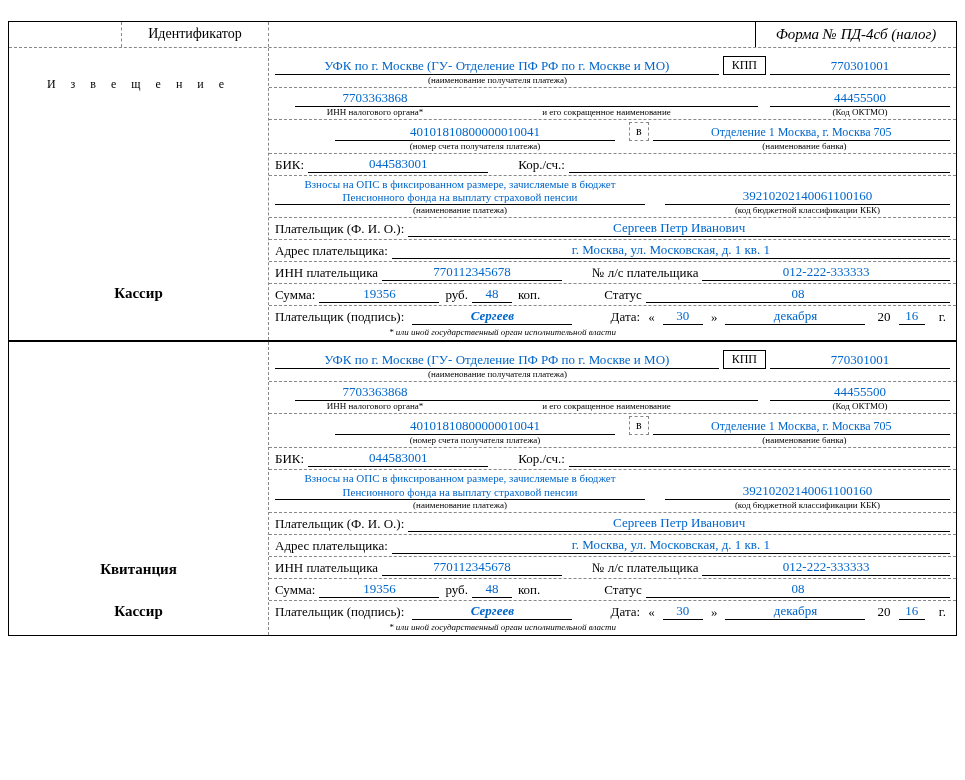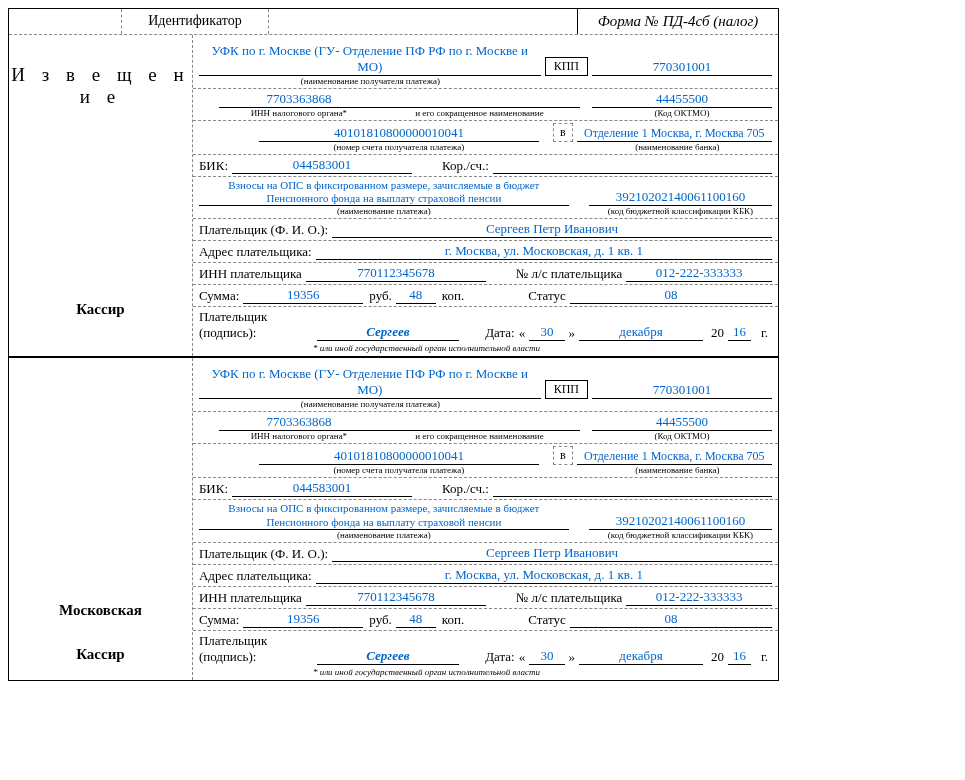--- a/index.html
+++ b/index.html
@@ -6,21 +6,22 @@
     body {
       margin: 0;
       padding: 8px;
       font-family: "Times New Roman", serif;
       font-size: 12px;
       background: #fff;
       width: 965px;
     }
     .form {
       border: 1px solid #000;
-      width: 771px;
+      width: 949px;
+      margin-top: 13px;
     }
     .header-row {
       display: flex;
       border-bottom: 1px dashed #888;
     }
     .ident-label {
       width: 148px;
       border-right: 1px dashed #888;
       border-left: 1px dashed #888;
       text-align: center;
@@ -50,37 +51,38 @@
     .section-left {
       width: 260px;
       border-right: 1px dashed #888;
       display: flex;
       flex-direction: column;
       align-items: center;
       justify-content: space-around;
       text-align: center;
     }
     .section-title {
-      font-size: 19px;
+      font-size: 12px;
       letter-spacing: 6px;
       font-weight: normal;
     }
     .cashier {
       font-size: 15px;
       font-weight: bold;
     }
     .section-right {
       flex: 1;
     }
     .line {
       border-bottom: 1px dashed #888;
       padding: 2px 6px;
       display: flex;
       align-items: flex-end;
       min-height: 20px;
+      justify-content: space-between;
     }
     .line.with-sub {
       flex-wrap: wrap;
       padding-bottom: 0;
     }
     .subline {
       display: flex;
       width: 100%;
       font-size: 9px;
       padding-bottom: 2px;
@@ -239,21 +241,21 @@
       </div>
       <div style="font-size:9px;font-style:italic;padding:0 6px 3px 120px;">* или иной государственный орган исполнительной власти</div>
     </div>
   </div>
 
   <div class="divider-thick"></div>
 
   <div class="section">
     <div class="section-left">
       <div style="flex:2.2"></div>
-      <div class="cashier" style="font-weight:bold;font-size:15px;">Московская</div>
+      <div class="cashier" style="font-weight:bold;font-size:15px;">Квитанция</div>
       <div style="flex:0.25"></div>
       <div class="cashier">Кассир</div>
       <div style="flex:0.15"></div>
     </div>
     <div class="section-right">
 
       <div class="line with-sub">
         <div style="display:flex;width:100%;align-items:flex-end;padding-top:6px;">
           <span class="fld blue" style="flex:1;font-size:13px;">УФК по г. Москве (ГУ- Отделение ПФ РФ по г. Москве и МО)</span>
           <span class="kpp-box">КПП</span>

